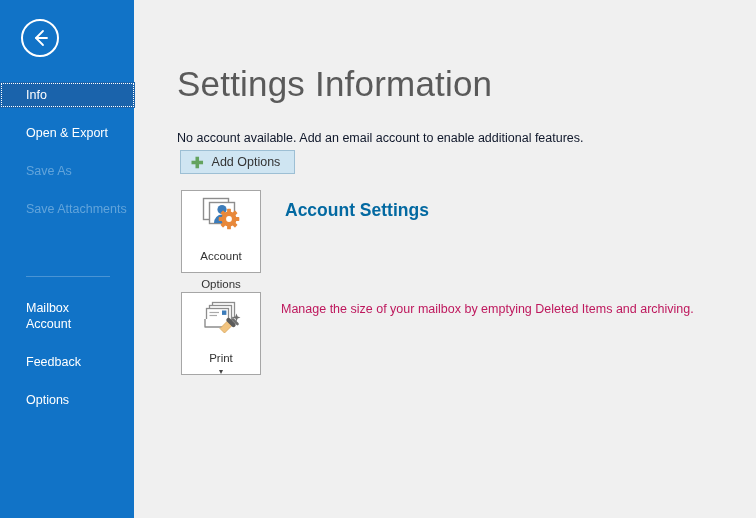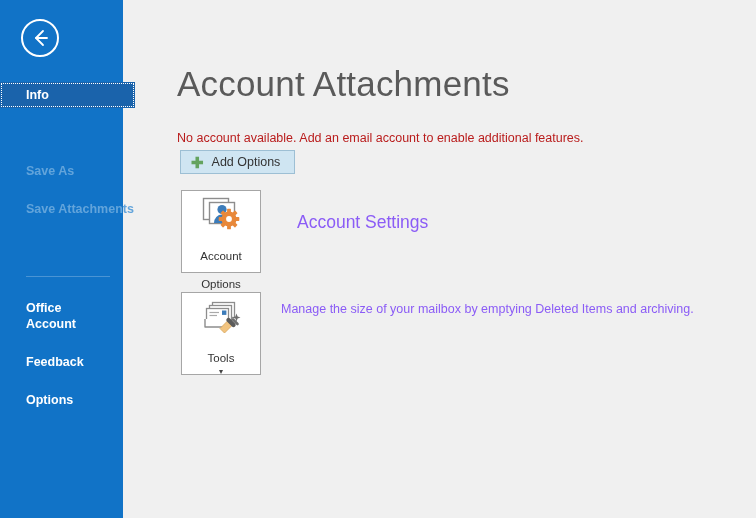--- a/index.html
+++ b/index.html
@@ -13,24 +13,23 @@
     font-family: "Liberation Sans", sans-serif;
     overflow: hidden;
     position: relative;
   }
 
   
   #sidebar {
     position: absolute;
     left: 0;
     top: 0;
-    width: 123px;
+    width: 134px;
     height: 518px;
     background: #1173c7;
-    font-weight: bold;
   }
 
   #back-button {
     position: absolute;
     left: 21px;
     top: 19px;
     width: 38px;
     height: 38px;
     border: 2px solid #ffffff;
     border-radius: 50%;
@@ -89,21 +88,21 @@
     color: #5a5a5a;
     letter-spacing: 0.2px;
     margin: 0;
   }
 
   #no-account-text {
     position: absolute;
     left: 42px;
     top: 131px;
     font-size: 12.5px;
-    color: #b91c1c;
+    color: #0f172a;
   }
 
   #add-account-button {
     position: absolute;
     left: 45px;
     top: 150px;
     height: 24px;
     display: flex;
     align-items: center;
     gap: 8px;
@@ -163,61 +162,62 @@
   }
 
   .section-text {
     position: absolute;
     left: 100px;
     top: 5px;
     width: 430px;
   }
   .section-heading {
     font-size: 17.5px;
-    color: #8b5cf6;
-    font-weight: normal;
-    margin: 16px;
+    color: #0369a1;
+    font-weight: bold;
+    margin: 4px;
     line-height: 22px;
   }
   .section-desc {
     font-size: 12.5px;
-    color: #8b5cf6;
+    color: #be185d;
     margin: 4px 0 0 0;
     line-height: 16px;
   }
 </style>
 </head>
 <body>
 
 <div id="sidebar">
 
   <div id="back-button">
     <span>
       <svg width="34" height="34" viewBox="0 0 34 34">
         <path d="M20 10 L13 17 L20 24" fill="none" stroke="#ffffff" stroke-width="1.8" stroke-linecap="round" stroke-linejoin="round"></path>
         <line x1="13" y1="17" x2="24" y2="17" stroke="#ffffff" stroke-width="1.8" stroke-linecap="round"></line>
       </svg>
     </span>
   </div>
 
   <div class="nav-item selected" style="top:82px">Info</div>
+  <div class="nav-item" style="top:120px">Open &amp; Export</div>
   <div class="nav-item disabled" style="top:196px">Save Attachments</div>
   <div class="nav-item disabled" style="top:158px">Save As</div>
 
   <div id="nav-separator"></div>
 
-  <div class="nav-item" style="top:295px">Office
+  <div class="nav-item" style="top:295px">Mailbox
 Account</div>
   <div class="nav-item" style="top:387px">Options</div>
   <div class="nav-item" style="top:349px">Feedback</div>
 </div>
 
 <div id="main">
 
-  <h1 id="page-title">Account Attachments</h1>
+  <h1 id="page-title">Settings Information</h1>
 
   <div id="no-account-text">No account available. Add an email account to enable additional features.</div>
 
   <div id="add-account-button">
     <span class="plus-icon">✚</span>
     <span>Add Options</span>
   </div>
 
   <div class="section" id="section-account">
     <div class="tile">
@@ -277,21 +277,21 @@
 
           <path d="M22 31.5 L29.5 24 L34 28.5 L26.5 36 Z" fill="#f2c480" stroke="#d9a961" stroke-width="0.9"></path>
 
           <path d="M30.5 23 L35.5 28" stroke="#5b5b5b" stroke-width="4.4" stroke-linecap="round"></path>
           <path d="M35 22.5 L39.5 27" stroke="#6e6e6e" stroke-width="2.6" stroke-linecap="round"></path>
 
           <path d="M38.5 16.5 L39.6 19.4 L42.5 20.5 L39.6 21.6 L38.5 24.5 L37.4 21.6 L34.5 20.5 L37.4 19.4 Z" fill="#6e6e6e"></path>
         </svg>
       </div>
       <div class="tile-label">
-        <span>Tools</span>
+        <span>Print</span>
         <span class="caret-block">▾</span>
       </div>
     </div>
     <div class="section-text">
       <p class="section-desc">Manage the size of your mailbox by emptying Deleted Items and archiving.</p>
     </div>
   </div>
 
 </div>
 

